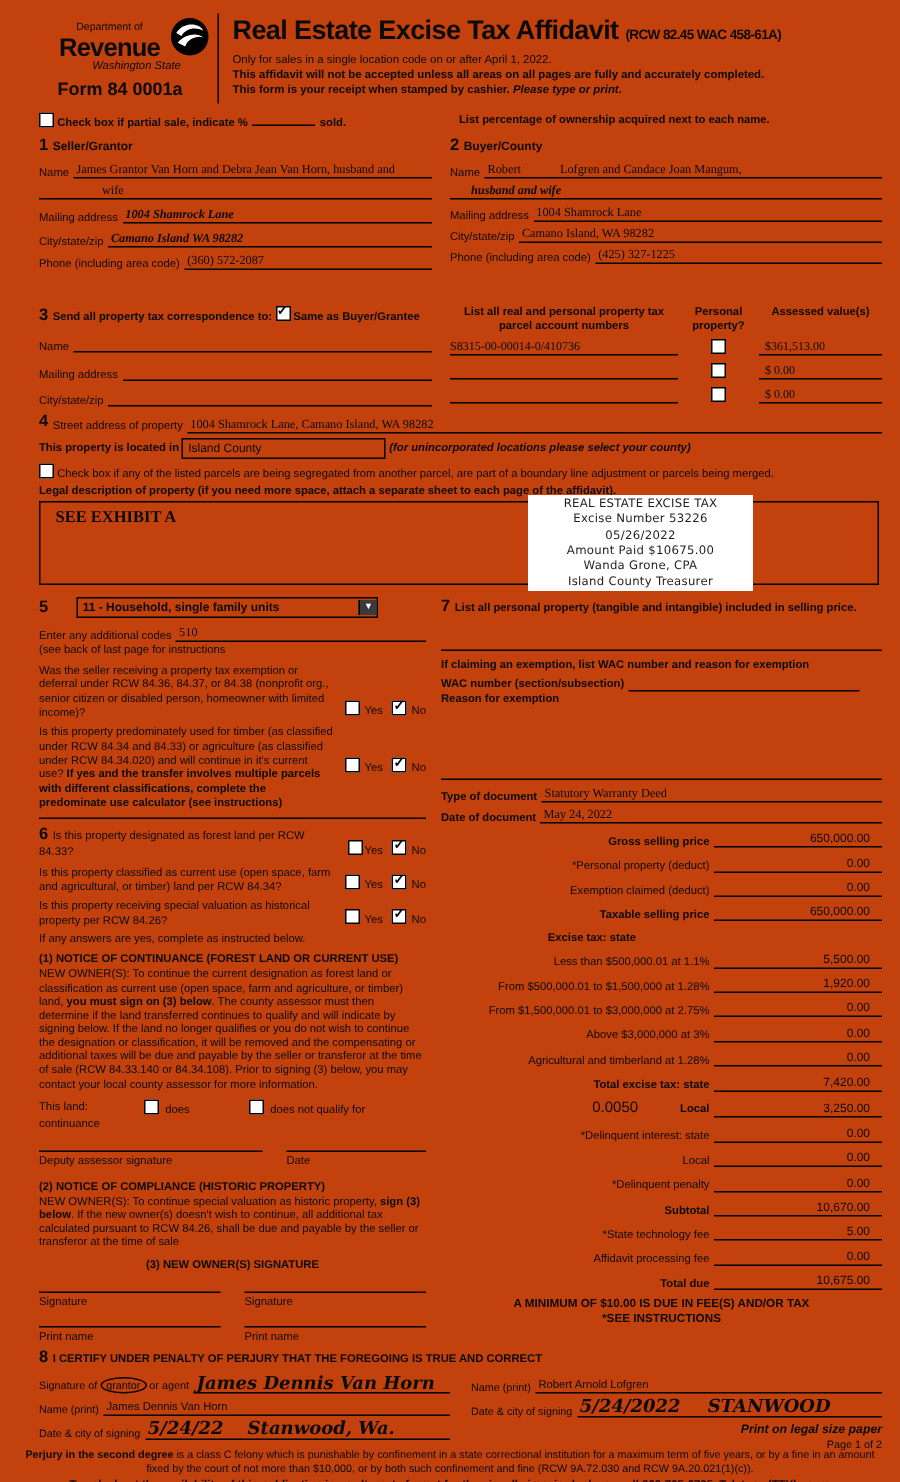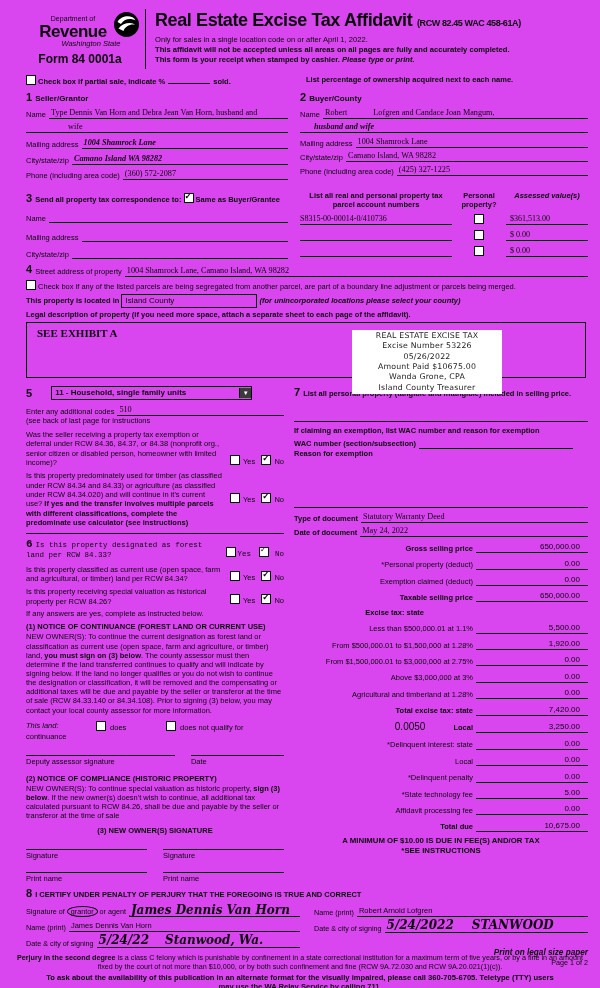--- a/index.html
+++ b/index.html
@@ -1,16 +1,16 @@
 <!DOCTYPE html>
 <html><head>
 <meta charset="utf-8">
 <style>
   html,body{margin:0;padding:0;background:#fff;}
-  .page{position:relative;width:600px;height:988px;background:#d946ef;color:#0b0b0b;
+  .page{position:relative;width:600px;height:988px;background:#c2410c;color:#0b0b0b;
     font-family:"Liberation Sans",sans-serif;font-size:7.5px;line-height:1.25;overflow:hidden;}
   b,.b{font-weight:bold;}
   .i{font-style:italic;}
   
   .hdr{display:flex;padding:9px 10px 0 20px;}
   .logo{width:120px;text-align:center;position:relative;padding-top:6px;}
   .logo .dept{font-size:7px;margin-right:14px;}
   .logo .rev{font-size:17px;font-weight:bold;letter-spacing:-0.5px;margin-right:14px;line-height:15px;}
   .logo .wst{font-size:7.5px;font-style:italic;margin-left:22px;}
   .logo .frm{font-size:12px;font-weight:bold;margin-top:4px;}
@@ -36,21 +36,21 @@
   .c1{width:262px;}
   .c2{flex:1;}
   
   .partial-row{display:flex;padding:6px 12px 0 26px;}
   .partial-left{width:280px;}
   .pline{display:inline-block;width:42px;border-bottom:1px solid #000;margin:0 3px;}
   
   .phead{display:flex;font-weight:bold;text-align:center;line-height:1.15;}
   .ph1{width:152px;}
   .ph2{width:54px;}
-  .ph3{flex:1;font-style:italic;}
+  .ph3{flex:1;}
   .prow{display:flex;align-items:flex-end;margin-top:4.5px;}
   .pnum{width:152px;border-bottom:1px solid #000;min-height:10px;font-family:"Liberation Serif",serif;font-size:8px;}
   .pcb{width:54px;text-align:center;}
   .pval{flex:1;border-bottom:1px solid #000;min-height:10px;font-family:"Liberation Serif",serif;font-size:8px;padding-left:4px;}
   
   .sec4{padding:4px 12px 0 26px;}
   .countybox{display:inline-block;border:1.5px solid #000;width:128px;padding:1px 3px;font-size:8px;vertical-align:middle;}
   .legalbox{border:1.6px solid #000;margin:3px 14px 0 26px;height:46px;padding:4px 10px;
     font-family:"Liberation Serif",serif;font-weight:bold;font-size:11px;}
   
@@ -138,21 +138,21 @@
       <span class="b">Check box if partial sale, indicate %</span><span class="pline"></span><span class="b">sold.</span>
     </div>
     <div class="b">List percentage of ownership acquired next to each name.</div>
   </div>
 
   <div class="cols" style="margin-top:5px;">
     <div class="c1">
       <div><span class="snum">1</span><span class="shead">Seller/Grantor</span></div>
       <div class="fl">
           <span class="lbl">Name</span>
-          <span class="val">Type Dennis Van Horn and Debra Jean Van Horn, husband and</span>
+          <span class="val">James Grantor Van Horn and Debra Jean Van Horn, husband and</span>
         </div>
       <div class="fl">
           <span class="val" style="padding-left:42px;">wife</span>
         </div>
       <div class="fl" style="margin-top:5px;">
           <span class="lbl">Mailing address</span>
           <span class="val hw hw-big">1004 Shamrock Lane</span>
         </div>
       <div class="fl" style="margin-top:5px;">
           <span class="lbl">City/state/zip</span>
@@ -180,21 +180,21 @@
           <span class="lbl">City/state/zip</span>
           <span class="val">Camano Island, WA 98282</span>
         </div>
       <div class="fl">
           <span class="lbl">Phone (including area code)</span>
           <span class="val">(425) 327-1225</span>
         </div>
     </div>
   </div>
 
-  <div class="cols" style="margin-top:12px;">
+  <div class="cols" style="margin-top:24px;">
     <div class="c1">
       <div>
         <span class="snum">3</span><span class="b">Send all property tax correspondence to:</span>
         <span class="cb chk"></span>
         <span class="b">Same as Buyer/Grantee</span>
       </div>
       <div class="fl" style="margin-top:6px;">
           <span class="lbl">Name</span>
           <span class="val"></span>
         </div>
@@ -231,27 +231,27 @@
     </div>
   </div>
 
   <div class="sec4">
     <div class="fl" style="margin-top:0;">
       <span class="snum">4</span>
       <span class="lbl">Street address of property</span>
       <span class="val">1004 Shamrock Lane, Camano Island, WA 98282</span>
     </div>
     <div style="margin-top:3px;">
-      <span class="cb"></span>
-      <span>Check box if any of the listed parcels are being segregated from another parcel, are part of a boundary line adjustment or parcels being merged.</span>
-    </div>
-    <div style="margin-top:3px;">
       <span class="b">This property is located in</span>
       <span class="countybox">Island County</span>
       <span class="b i">(for unincorporated locations please select your county)</span>
+    </div>
+    <div style="margin-top:3px;">
+      <span class="cb"></span>
+      <span>Check box if any of the listed parcels are being segregated from another parcel, are part of a boundary line adjustment or parcels being merged.</span>
     </div>
     <div style="margin-top:2px;" class="b">Legal description of property (if you need more space, attach a separate sheet to each page of the affidavit).</div>
   </div>
   <div class="legalbox">SEE EXHIBIT A</div>
 
   <div class="stamp">
     <div>REAL ESTATE EXCISE TAX</div>
     <div>Excise Number 53226</div>
     <div>05/26/2022</div>
     <div>Amount Paid $10675.00</div>
@@ -281,21 +281,21 @@
         </div>
       </div>
       <div class="qrow">
         <div class="qtext"><span>Is this property predominately used for timber (as classified under RCW 84.34 and 84.33) or agriculture (as classified under RCW 84.34.020) and will continue in it's current use?</span> <b>If yes and the transfer involves multiple parcels with different classifications, complete the predominate use calculator (see instructions)</b></div>
         <div class="yn mid">
           <span class="cb"></span> <span>Yes</span>
           <span class="cb chk"></span> <span>No</span>
         </div>
       </div>
       <div class="rule"></div>
-      <div class="qrow" style="margin-top:0;font-family:Liberation Mono, monospace;">
+      <div class="qrow" style="margin-top:0;">
         <div class="qtext"><span class="snum">6</span><span>Is this property designated as forest land per RCW 84.33?</span></div>
         <div class="yn">
           <span class="cb"></span><span>Yes</span>
           <span class="cb chk"></span> <span>No</span>
         </div>
       </div>
       <div class="qrow">
         <div class="qtext">Is this property classified as current use (open space, farm and agricultural, or timber) land per RCW 84.34?</div>
         <div class="yn">
           <span class="cb"></span> <span>Yes</span>
@@ -306,21 +306,21 @@
         <div class="qtext">Is this property receiving special valuation as historical property per RCW 84.26?</div>
         <div class="yn">
           <span class="cb"></span> <span>Yes</span>
           <span class="cb chk"></span> <span>No</span>
         </div>
       </div>
       <div class="para">If any answers are yes, complete as instructed below.</div>
       <div class="para b" style="margin-top:4px;">(1) NOTICE OF CONTINUANCE (FOREST LAND OR CURRENT USE)</div>
       <div class="para" style="margin-top:1px;"><span>NEW OWNER(S): To continue the current designation as forest land or classification as current use (open space, farm and agriculture, or timber) land, </span><b>you must sign on (3) below</b><span>. The county assessor must then determine if the land transferred continues  to qualify and will indicate by signing below. If the land no longer qualifies or you do not wish to continue the designation or classification, it will be removed and the compensating or additional taxes will be due and payable by the seller or transferor at the time of sale (RCW 84.33.140 or 84.34.108). Prior to signing (3) below, you may contact your local county assessor for more information.</span></div>
       <div class="landrow">
-        <span style="width:70px;font-style:italic;"><span>This land:</span></span>
+        <span style="width:70px;"><span>This land:</span></span>
         <span style="width:70px;"><span class="cb"></span> <span>does</span></span>
         <span><span class="cb"></span> <span>does not qualify for</span></span>
       </div>
       <div>continuance</div>
       <div class="sigrow">
         <div class="sigcell sw1">Deputy assessor signature</div>
         <div class="sigcell sw2">Date</div>
       </div>
       <div class="para b" style="margin-top:7px;">(2) NOTICE OF COMPLIANCE (HISTORIC PROPERTY)</div>
       <div class="para" style="margin-top:1px;"><span>NEW OWNER(S): To continue special valuation as historic property, </span><b>sign (3) below</b><span>. If the new owner(s) doesn't wish to continue, all additional tax calculated pursuant to RCW 84.26, shall be due and payable by the seller or transferor at the time of sale</span></div>
@@ -410,20 +410,24 @@
         </div>
       <div class="trow">
           <span class="tl">Local</span>
           <span class="tv">0.00</span>
         </div>
       <div class="trow">
           <span class="tl">*Delinquent penalty</span>
           <span class="tv">0.00</span>
         </div>
       <div class="trow">
+          <span class="tl b">Subtotal</span>
+          <span class="tv">10,670.00</span>
+        </div>
+      <div class="trow">
           <span class="tl">*State technology fee</span>
           <span class="tv">5.00</span>
         </div>
       <div class="trow">
           <span class="tl">Affidavit processing fee</span>
           <span class="tv">0.00</span>
         </div>
       <div class="trow">
           <span class="tl b">Total due</span>
           <span class="tv">10,675.00</span>

